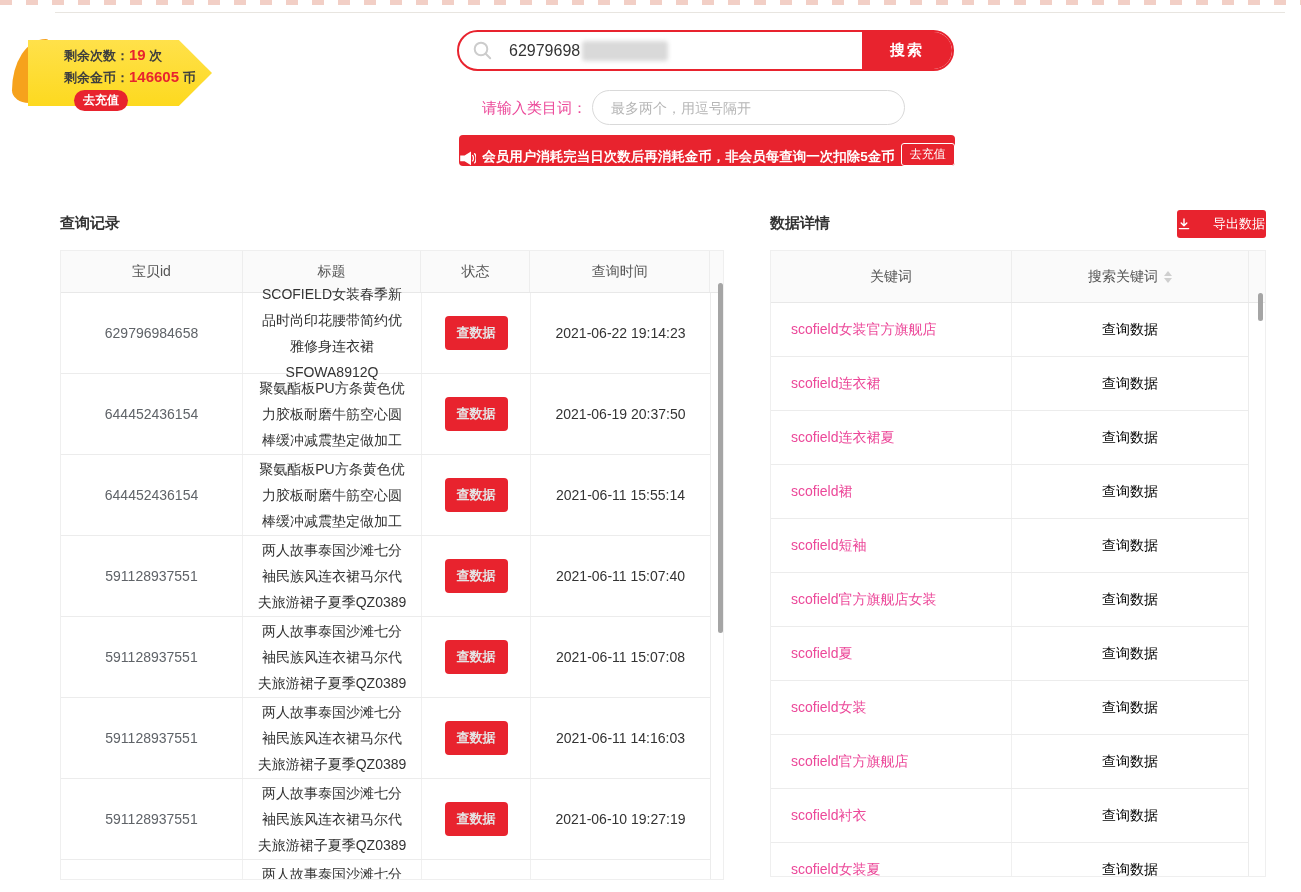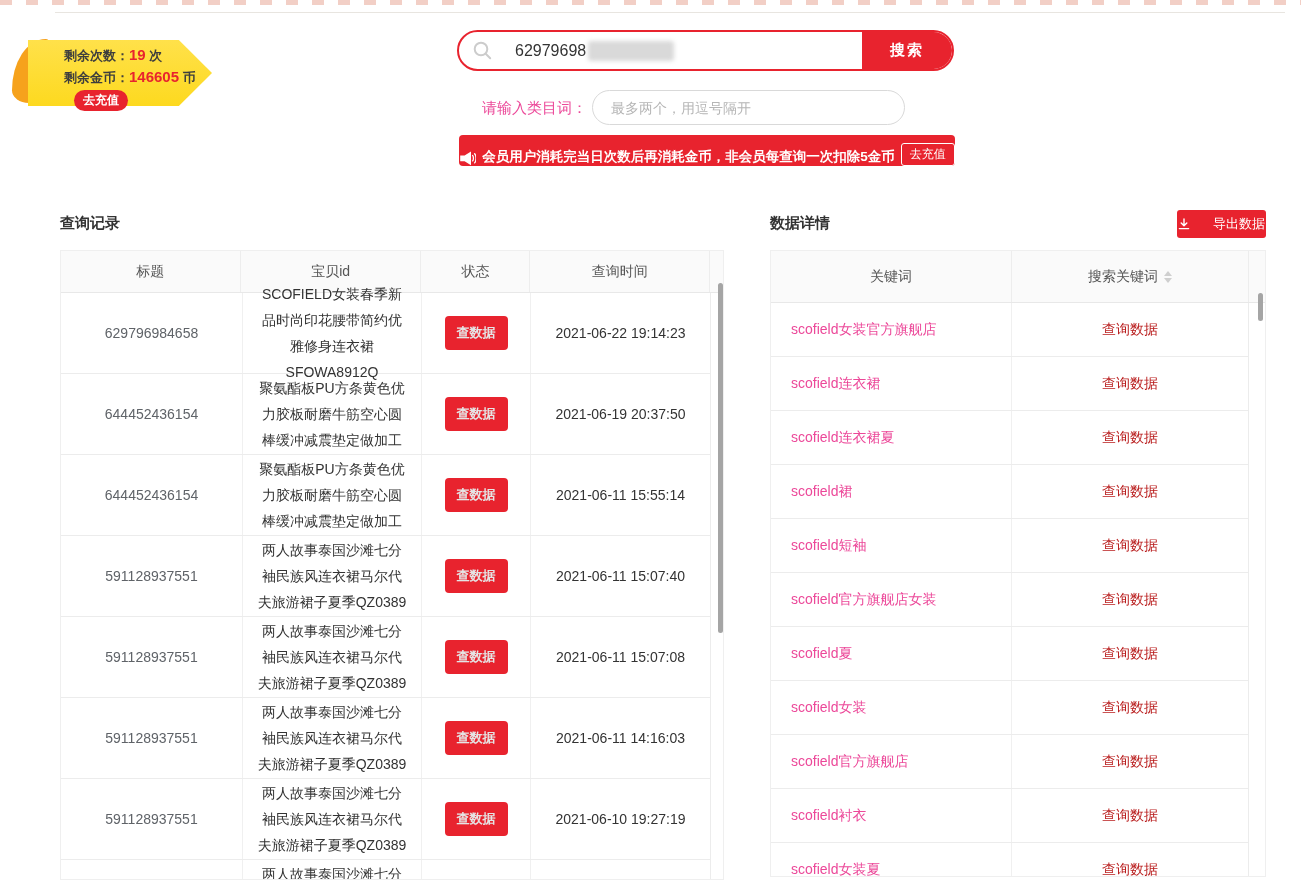--- a/index.html
+++ b/index.html
@@ -25,21 +25,21 @@
   .quota-line.l2 { top:32px; }
   .quota-line .val { color:#e8232e; font-size:15px; }
   .ribbon-recharge { position:absolute; left:62px; top:54px; width:54px; height:21px;
     background:#e8232e; color:#fff; font-size:12px; border:none; border-radius:11px;
     display:flex; align-items:center; justify-content:center; cursor:pointer; font-weight:bold; }
 
   
   .search-pill { left:457px; top:30px; width:497px; height:41px; border:2px solid #e8232e;
     border-radius:21px; background:#fff; display:flex; align-items:center; overflow:hidden; }
   .search-pill .mag { margin-left:13px; flex:0 0 auto; display:flex; }
-  .search-val { margin-left:22px; font-size:16px; color:#333; white-space:nowrap; }
+  .search-val { margin-left:16px; font-size:16px; color:#333; white-space:nowrap; }
   .redacted { margin-left:2px; width:86px; height:20px; background:#d9d9d9; border-radius:3px; filter:blur(2px); }
   .search-btn { margin-left:auto; width:90px; height:41px; background:#e8232e; color:#fff;
     font-size:15px; font-weight:bold; border:none; border-radius:0 19px 19px 0; cursor:pointer; letter-spacing:2px; }
 
   
   .cat-label { left:455px; top:99px; width:132px; text-align:right; font-size:15px; color:#ec4899; }
   .cat-input { left:592px; top:90px; width:313px; height:35px; border:1px solid #d9d9d9;
     border-radius:18px; font-size:14px; color:#333; padding:0 18px; outline:none;
     font-family:"Liberation Sans","DejaVu Sans",sans-serif; }
   .cat-input::placeholder { color:#b5b5b5; }
@@ -84,21 +84,21 @@
   .v-thumb { position:absolute; width:5px; background:#a5a5a5; border-radius:3px; }
   .qr-thumb { left:657px; top:32px; height:350px; }
 
   
   .dd-wrap { left:770px; top:250px; width:496px; height:627px; }
   .dd-head { height:52px; }
   .dd-c1 { width:240px; } .dd-c2 { width:237px; gap:6px; }
   .dd-gut { width:17px; }
   .dd-row { display:flex; width:478px; height:54px; border-bottom:1px solid #ececec; border-right:1px solid #ececec; align-items:center; }
   .kw-cell { width:240px; padding-left:20px; font-size:14px; color:#ec4899; }
-  .act-cell { width:237px; text-align:right; font-size:14px; color:#b91c1c; border-left:1px solid #f0f0f0;
+  .act-cell { width:237px; text-align:right; font-size:14px; color:#000000; border-left:1px solid #f0f0f0;
     height:100%; display:flex; align-items:center; justify-content:center; cursor:default; }
   .dd-thumb { right:2px; top:42px; height:28px; }
 
   .sorter { display:inline-flex; flex-direction:column; gap:2px; }
   .sorter i { width:0; height:0; border-left:4px solid transparent; border-right:4px solid transparent; }
   .sorter .up { border-bottom:5px solid #cfcfcf; }
   .sorter .down { border-top:5px solid #cfcfcf; }
 </style>
 </head>
 <body>
@@ -142,22 +142,22 @@
       </svg>
   </span>
   <span class="notice-text">会员用户消耗完当日次数后再消耗金币，非会员每查询一次扣除5金币</span>
   <button class="notice-recharge">去充值</button>
 </div>
 
 <div class="abs sec-title qr-title">查询记录</div>
 
 <div class="abs tbl-wrap qr-wrap">
   <div class="thead qr-head">
+    <div class="th qr-c1">宝贝id</div>
     <div class="th qr-c2">标题</div>
-    <div class="th qr-c1">宝贝id</div>
     <div class="th qr-c3">状态</div>
     <div class="th qr-c4">查询时间</div>
     <div class="th-gutter qr-gut"></div>
   </div>
   <div id="qr-body">
   <div class="qr-row">
     <div class="qr-cell cell-id">629796984658</div>
     <div class="qr-cell cell-title">SCOFIELD女装春季新品时尚印花腰带简约优雅修身连衣裙SFOWA8912Q</div>
     <div class="qr-cell cell-status">
       <button class="check-btn">查数据</button>

